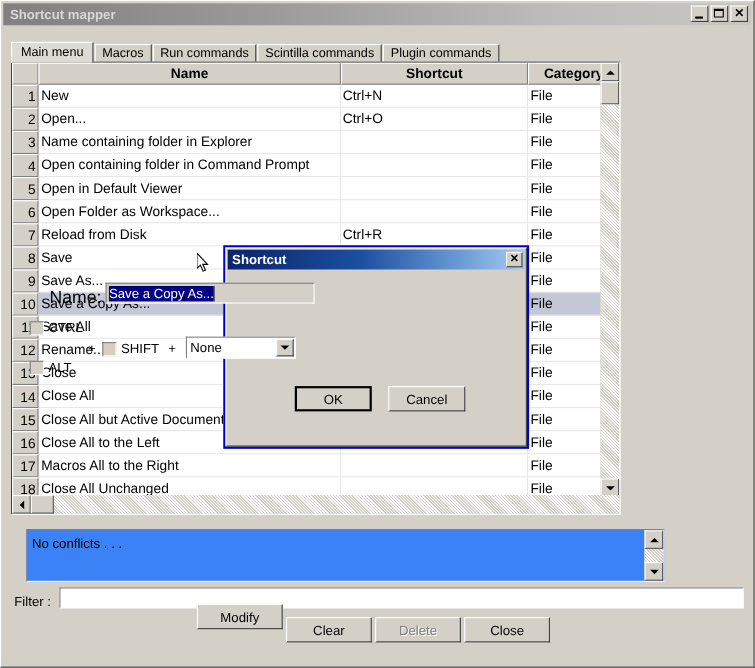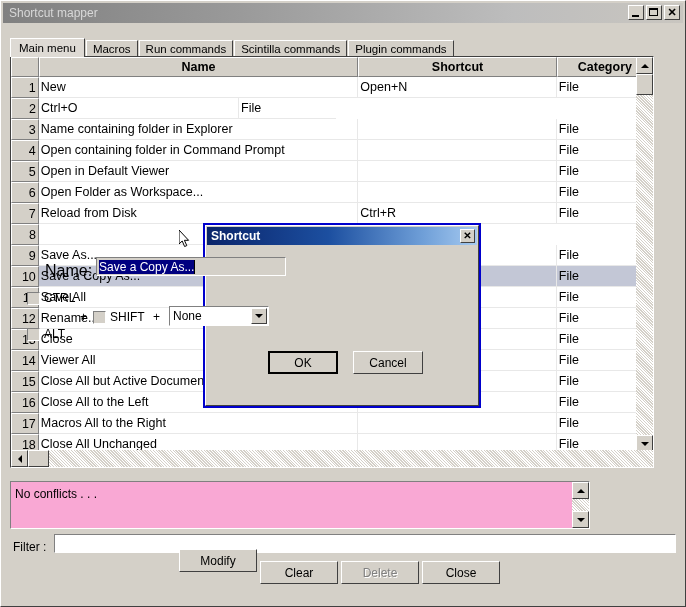--- a/index.html
+++ b/index.html
@@ -18,21 +18,21 @@
     border-top:1px solid #fff;border-left:1px solid #fff;
     border-right:1px solid #404040;border-bottom:1px solid #404040;
   }
   
   #titlebar{
     position:absolute;left:2px;top:2px;width:680px;height:20px;
     background:linear-gradient(to right,#808080 0%,#9a9a9a 35%,#bdbdbd 75%,#c9c6c0 100%);
     display:flex;align-items:center;
   }
   #title-text{
-    margin-left:6px;font-size:12px;font-weight:normal;color:#d8d8d8;
+    margin-left:6px;font-size:12px;font-weight:bold;color:#d8d8d8;
     letter-spacing:0px;
   }
   #titlebar-buttons{position:absolute;right:3px;top:2px;display:flex;gap:2px;}
   .tb-btn{
     width:16px;height:15px;background:#d4d0c8;
     border-top:1px solid #fff;border-left:1px solid #fff;
     border-right:1px solid #404040;border-bottom:1px solid #404040;
     display:flex;align-items:center;justify-content:center;
     font-size:10px;line-height:1;font-family:"Liberation Sans",sans-serif;
     color:#000;box-sizing:border-box;position:relative;
@@ -52,21 +52,21 @@
   }
   .tab.selected{
     height:19px;line-height:18px;background:#dedad4;
     border-top:1px solid #fff;border-left:1px solid #fff;border-right:1px solid #404040;
     margin-top:-2px;padding:0 8px;
     position:relative;z-index:3;
   }
 
   
   #listview{
-    position:absolute;left:9px;top:55px;width:644px;height:412px;
+    position:absolute;left:9px;top:55px;width:554px;height:412px;
     background:#fff;box-sizing:border-box;
     border-top:1px solid #404040;border-left:1px solid #404040;
     border-right:1px solid #fff;border-bottom:1px solid #fff;
     overflow:hidden;
   }
   #lv-header{position:absolute;left:0;top:0;height:20px;width:100%;display:flex;background:#d4d0c8;}
   .hcell{
     height:20px;box-sizing:border-box;background:#d4d0c8;
     border-top:1px solid #fff;border-left:1px solid #fff;
     border-right:1px solid #808080;border-bottom:1px solid #808080;
@@ -110,22 +110,22 @@
     border-top:1px solid #fff;border-left:1px solid #fff;
     border-right:1px solid #404040;border-bottom:1px solid #404040;
   }
   .arrow-up{width:0;height:0;border-left:4px solid transparent;border-right:4px solid transparent;border-bottom:4px solid #000;}
   .arrow-down{width:0;height:0;border-left:4px solid transparent;border-right:4px solid transparent;border-top:4px solid #000;}
   .arrow-left{width:0;height:0;border-top:4px solid transparent;border-bottom:4px solid transparent;border-right:4px solid #000;}
   .arrow-right{width:0;height:0;border-top:4px solid transparent;border-bottom:4px solid transparent;border-left:4px solid #000;}
 
   
   #conflicts{
-    position:absolute;left:9px;top:480px;width:580px;height:48px;
-    background:#f9a8d4;box-sizing:border-box;
+    position:absolute;left:23px;top:480px;width:580px;height:48px;
+    background:#3b82f6;box-sizing:border-box;
     border-top:1px solid #808080;border-left:1px solid #808080;
     border-right:1px solid #fff;border-bottom:1px solid #fff;
     overflow:hidden;
   }
   #conflicts-text{position:absolute;left:4px;top:5px;font-size:12px;color:#000;}
   #cf-vscroll{position:absolute;right:0;top:0;width:17px;height:46px;background:#d4d0c8;}
 
   
   #filter-label{position:absolute;left:12px;top:539px;font-size:12px;}
   #filter-input{
@@ -254,25 +254,26 @@
       <div class="hcell" id="hc-num"></div>
       <div class="hcell" id="hc-name">Name</div>
       <div class="hcell" id="hc-shortcut">Shortcut</div>
       <div class="hcell" id="hc-category">Category</div>
     </div>
 
     <div id="rows-container">
         <div class="row" style="top: 20px;">
           <div class="c-num">1</div>
           <div class="c-name">New</div>
-          <div class="c-shortcut">Open+N</div>
+          <div class="c-shortcut">Ctrl+N</div>
           <div class="c-category">File</div>
         </div>
         <div class="row" style="top: 41px;">
           <div class="c-num">2</div>
+          <div class="c-name">Open...</div>
           <div class="c-shortcut">Ctrl+O</div>
           <div class="c-category">File</div>
         </div>
         <div class="row" style="top: 62px;">
           <div class="c-num">3</div>
           <div class="c-name">Name containing folder in Explorer</div>
           <div class="c-shortcut"></div>
           <div class="c-category">File</div>
         </div>
         <div class="row" style="top: 83px;">
@@ -294,20 +295,21 @@
           <div class="c-category">File</div>
         </div>
         <div class="row" style="top: 146px;">
           <div class="c-num">7</div>
           <div class="c-name">Reload from Disk</div>
           <div class="c-shortcut">Ctrl+R</div>
           <div class="c-category">File</div>
         </div>
         <div class="row" style="top: 167px;">
           <div class="c-num">8</div>
+          <div class="c-name">Save</div>
           <div class="c-shortcut"></div>
           <div class="c-category">File</div>
         </div>
         <div class="row" style="top: 188px;">
           <div class="c-num">9</div>
           <div class="c-name">Save As...</div>
           <div class="c-shortcut"></div>
           <div class="c-category">File</div>
         </div>
         <div class="row selected" style="top: 209px;">
@@ -329,21 +331,21 @@
           <div class="c-category">File</div>
         </div>
         <div class="row" style="top: 272px;">
           <div class="c-num">13</div>
           <div class="c-name">Close</div>
           <div class="c-shortcut"></div>
           <div class="c-category">File</div>
         </div>
         <div class="row" style="top: 293px;">
           <div class="c-num">14</div>
-          <div class="c-name">Viewer All</div>
+          <div class="c-name">Close All</div>
           <div class="c-shortcut"></div>
           <div class="c-category">File</div>
         </div>
         <div class="row" style="top: 314px;">
           <div class="c-num">15</div>
           <div class="c-name">Close All but Active Document</div>
           <div class="c-shortcut"></div>
           <div class="c-category">File</div>
         </div>
         <div class="row" style="top: 335px;">

